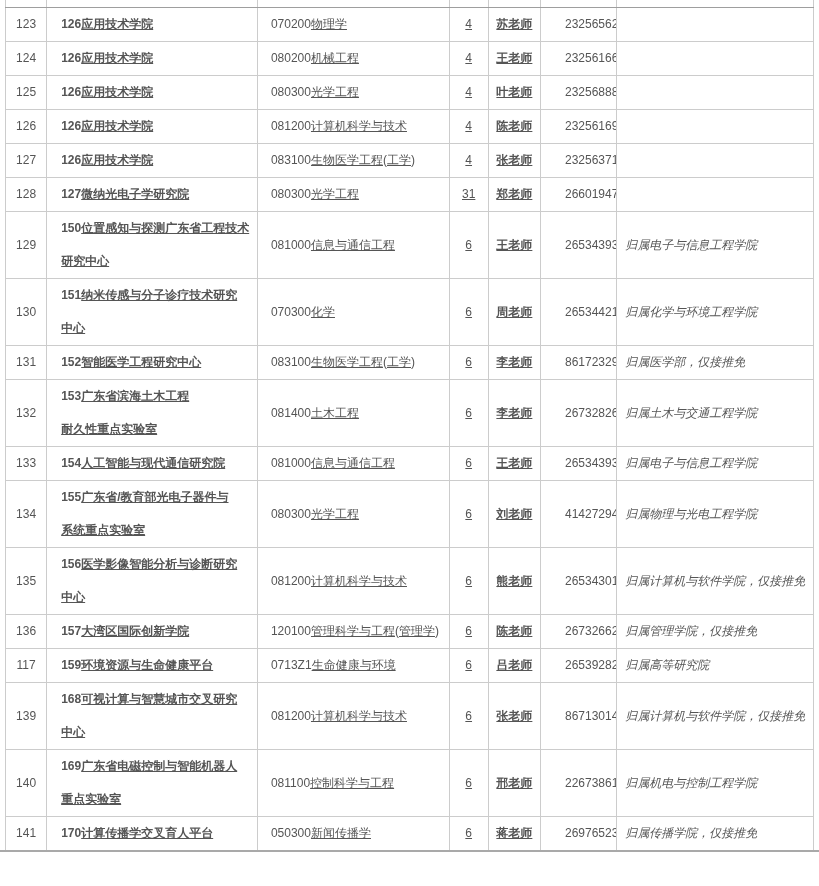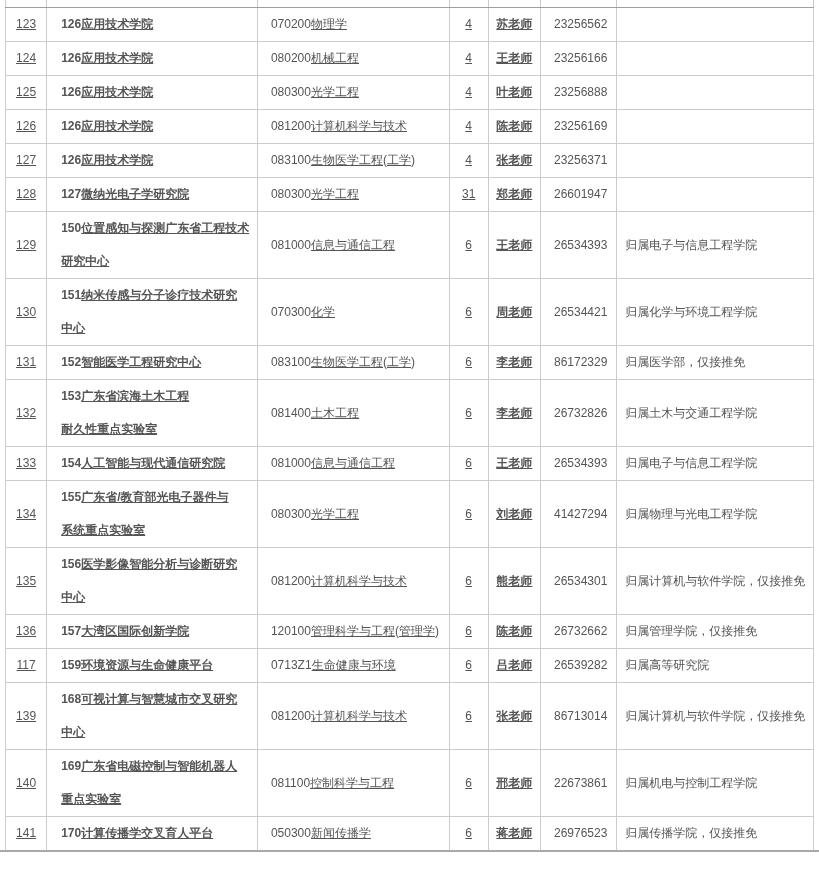--- a/index.html
+++ b/index.html
@@ -16,27 +16,27 @@
     width:809px;
   }
   td{
     border:1px solid #cccccc;
     line-height:33px;
     white-space:nowrap;
     vertical-align:middle;
     overflow:hidden;
     padding:0;
   }
-  td.c-num{text-align:center;text-decoration:underline;}
+  td.c-num{text-align:center;}
   td.c-college{padding-left:14px;font-weight:bold;}
   td.c-major{padding-left:13px;}
   td.c-count{text-align:center;}
   td.c-teacher{text-align:center;font-weight:bold;}
-  td.c-phone{padding-left:13px;}
-  td.c-note{padding-left:8px;}
+  td.c-phone{padding-left:24px;}
+  td.c-note{padding-left:8px;font-style:italic;}
   tr.frag td{height:7px;line-height:7px;border-top:none;border-bottom:1px solid #9e9e9e;}
   tr:last-child td{border-bottom:none;}
   .lnk{text-decoration:underline;cursor:pointer;}
   #bottom-bar{height:2px;width:819px;background:#a9a9a9;}
 </style>
 </head>
 <body>
 
 <table>
   <colgroup>

